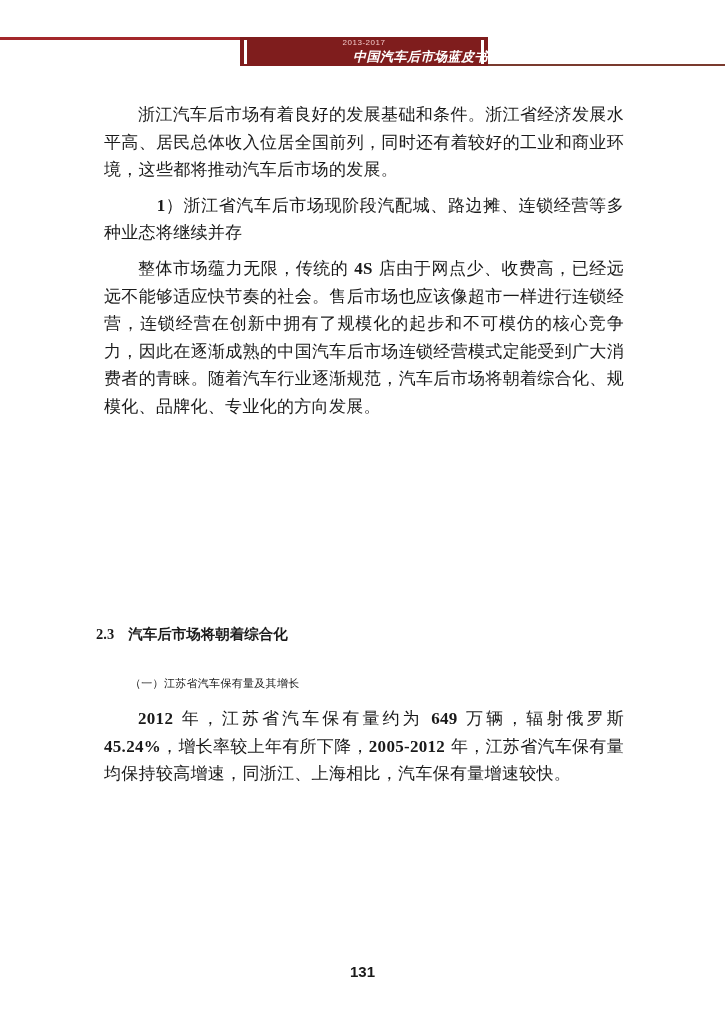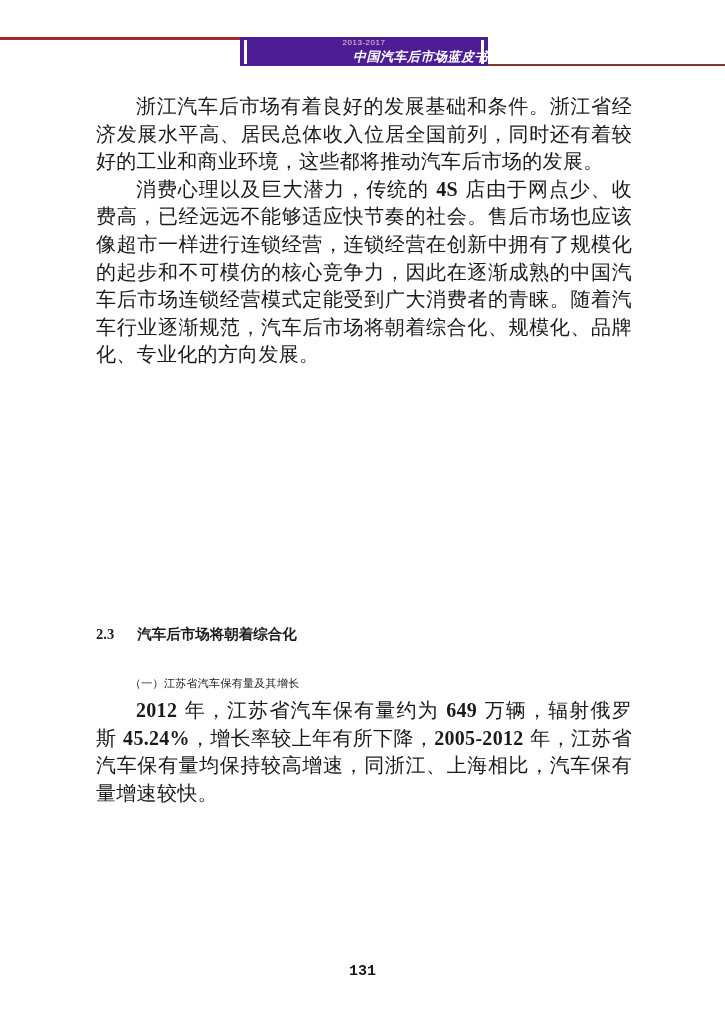--- a/index.html
+++ b/index.html
@@ -19,21 +19,21 @@
     .hdr-line-left {
       position: absolute;
       left: 0; top: 37px;
       width: 242px; height: 3px;
       background: #a3282a;
     }
     .hdr-banner {
       position: absolute;
       left: 240px; top: 37px;
       width: 248px; height: 29px;
-      background: #4c1d95;
+      background: #7f1d1d;
     }
     .hdr-bar {
       position: absolute;
       top: 3px;
       width: 3px; height: 24px;
       background: #ffffff;
     }
     .hdr-bar.l { left: 4px; }
     .hdr-bar.r { right: 4px; }
     .hdr-years {
@@ -63,22 +63,22 @@
       background: #7a3a2e;
     }
     
     .content {
       position: absolute;
       left: 96px;
       top: 93px;
       width: 536px;
     }
     .p {
-      margin: 0;
-      font-size: 20px;
+      margin: 8px;
+      font-size: 17px;
       line-height: 27.6px;
       text-align: justify;
       text-indent: 2em;
       letter-spacing: 0.3px;
     }
     .p.sub {
       text-indent: 3.1em;
     }
     .num {
       font-weight: bold;
@@ -88,62 +88,63 @@
       position: absolute;
       left: 96px;
       top: 625px;
       font-family: "DejaVu Sans", sans-serif;
       font-weight: bold;
       font-size: 14.5px;
       color: #1a1a1a;
     }
     .section-title .sec-num {
       font-family: "Liberation Serif", serif;
-      margin-right: 23px;
+      margin-right: 14px;
     }
     .sub-heading {
       position: absolute;
       left: 130px;
       top: 676px;
       font-size: 11px;
       letter-spacing: 0.3px;
     }
     .content2 {
       position: absolute;
       left: 96px;
       top: 697px;
       width: 536px;
     }
     .page-number {
       position: absolute;
       left: 0; right: 0;
       top: 963px;
       text-align: center;
-      font-family: Liberation Mono, monospace;
+      font-family: Liberation Sans, sans-serif;
       font-weight: bold;
       font-size: 15px;
     }
   </style>
 </head>
 <body>
 
 <div class="hdr-line-left"></div>
 <div class="hdr-banner">
   <div class="hdr-bar l"></div>
   <div class="hdr-years">2013-2017</div>
   <div class="hdr-title">中国汽车后市场蓝皮书</div>
   <div class="hdr-bar r"></div>
 </div>
 <div class="hdr-line-right"></div>
 
 <div class="content">
   <p class="p">浙江汽车后市场有着良好的发展基础和条件。浙江省经济发展水平高、居民总体收入位居全国前列，同时还有着较好的工业和商业环境，这些都将推动汽车后市场的发展。</p>
 
+  <p class="p sub"><span class="num">1</span><span>）浙江省汽车后市场现阶段汽配城、路边摊、连锁经营等多种业态将继续并存</span></p>
 
-  <p class="p"><span>消费心理以及巨大潜力，传统的 </span><span class="num">4S</span><span> 店由于网点少、收费高，已经远远不能够适应快节奏的社会。售后市场也应该像超市一样进行连锁经营，连锁经营在创新中拥有了规模化的起步和不可模仿的核心竞争力，因此在逐渐成熟的中国汽车后市场连锁经营模式定能受到广大消费者的青睐。随着汽车行业逐渐规范，汽车后市场将朝着综合化、规模化、品牌化、专业化的方向发展。</span></p>
+  <p class="p"><span>整体市场蕴力无限，传统的 </span><span class="num">4S</span><span> 店由于网点少、收费高，已经远远不能够适应快节奏的社会。售后市场也应该像超市一样进行连锁经营，连锁经营在创新中拥有了规模化的起步和不可模仿的核心竞争力，因此在逐渐成熟的中国汽车后市场连锁经营模式定能受到广大消费者的青睐。随着汽车行业逐渐规范，汽车后市场将朝着综合化、规模化、品牌化、专业化的方向发展。</span></p>
 
 
 </div>
 
 <div class="section-title">
   <span class="sec-num">2.3</span><span>汽车后市场将朝着综合化</span>
 </div>
 
 <div class="sub-heading">（一）江苏省汽车保有量及其增长</div>
 

